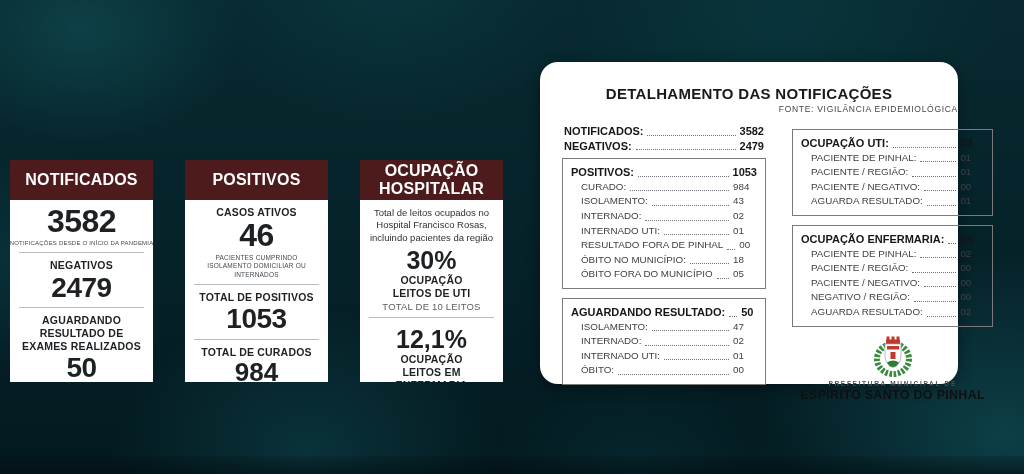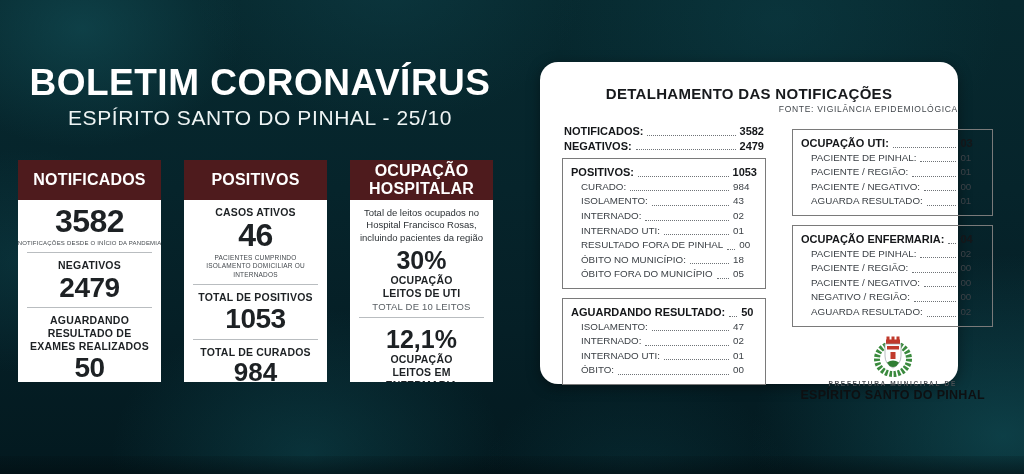--- a/index.html
+++ b/index.html
@@ -25,21 +25,21 @@
   }
   .bottom-strip{position:absolute;left:0;right:0;bottom:0;height:18px;
     background:linear-gradient(180deg, rgba(2,12,15,.15), rgba(2,12,15,.55));}
 
   
   .brand{position:absolute;left:8px;top:64px;width:504px;text-align:center;color:#fff;}
   .main-title{font-size:37px;font-weight:900;letter-spacing:.5px;line-height:1.05;}
   .main-subtitle{font-size:21px;font-weight:300;letter-spacing:.6px;color:#eef4f4;margin-top:3px;}
 
   
-  .cards{position:absolute;left:18px;top:160px;display:flex;gap:23px;}
+  .cards{position:absolute;left:10px;top:160px;display:flex;gap:32px;}
   .card{width:143px;height:222px;display:flex;flex-direction:column;}
   .card-header{background:var(--maroon);color:#fff;height:40px;flex:0 0 40px;
     display:flex;align-items:center;justify-content:center;text-align:center;
     font-weight:800;font-size:16px;line-height:1.12;padding:0 8px;letter-spacing:.2px;}
   .card-body{background:#fff;flex:1;padding:5px 9px 8px;display:flex;flex-direction:column;
     align-items:center;color:var(--ink);overflow:hidden;}
   .big-number{font-size:32px;font-weight:900;line-height:1.05;letter-spacing:-.5px;}
   .num-lg{font-size:28px;font-weight:900;line-height:1.05;letter-spacing:-.5px;}
   .num-md{font-size:26px;font-weight:900;line-height:1.05;}
   .tiny-caption{font-size:6px;letter-spacing:.2px;color:#43484d;margin-top:1px;text-align:center;line-height:1.3;white-space:nowrap;}
@@ -71,24 +71,20 @@
   .logo-block{margin-top:4px;text-align:center;}
   .crest{display:block;margin:0 auto;}
   .footer-line1{font-size:6.5px;font-weight:700;letter-spacing:1.7px;color:#4a4f54;margin-top:2px;}
   .footer-line2{font-size:12.5px;font-weight:900;letter-spacing:.3px;color:#0e1012;margin-top:1px;}
 </style>
 </head>
 <body>
 
 <div class="stage">
 
-  <div class="brand">
-    <div class="main-title">BOLETIM CORONAVÍRUS</div>
-    <div class="main-subtitle">ESPÍRITO SANTO DO PINHAL - 25/10</div>
-  </div>
 
   <div class="cards">
 
     <div class="card">
       <div class="card-header">NOTIFICADOS</div>
       <div class="card-body">
         <div class="big-number">3582</div>
         <div class="tiny-caption">NOTIFICAÇÕES DESDE O INÍCIO DA PANDEMIA</div>
         <div class="divider"></div>
         <div class="small-label">NEGATIVOS</div>

